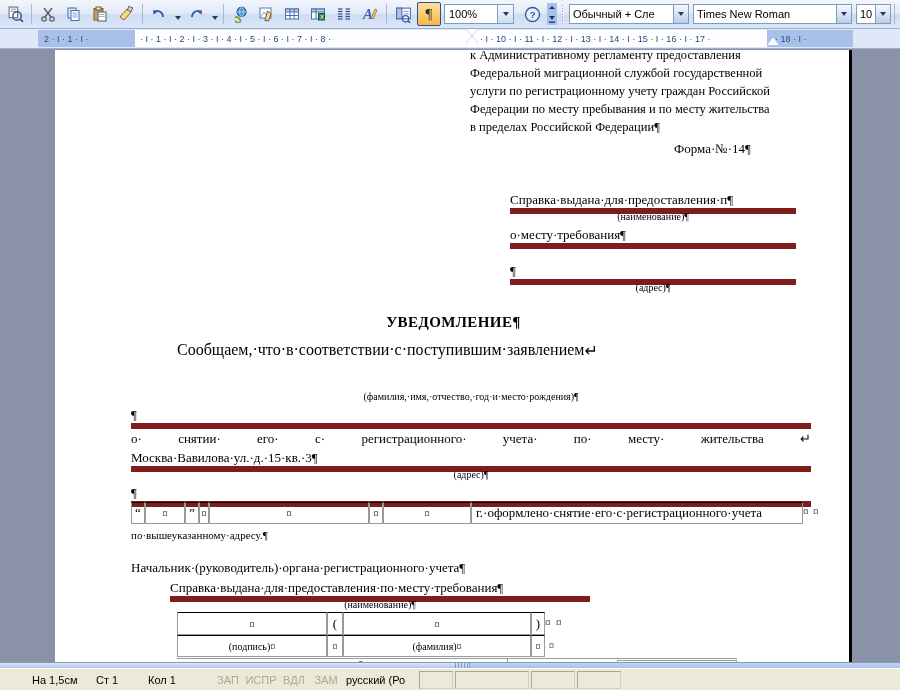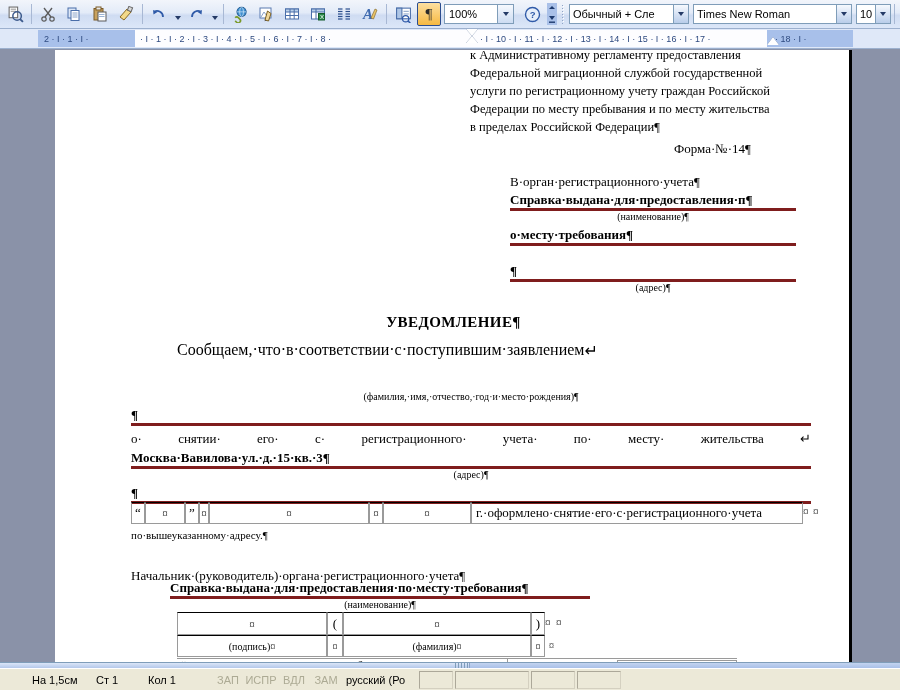--- a/index.html
+++ b/index.html
@@ -124,21 +124,21 @@
     position: absolute; top: 0; left: 55px; width: 797px; height: 612px;
     background: #ffffff;
     border-right: 3px solid #000;
   }
   .doc {
     position: relative; width: 797px; height: 612px;
     font-family: "Liberation Serif", serif;
     font-size: 13px; color: #000;
   }
   .ln { position: absolute; white-space: nowrap; }
-  .ul { border-bottom: 3px solid #7f1d1d; font-weight: bold; }
+  .ul { border-bottom: 6px solid #7f1d1d; }
 
   
   .tcell {
     position: absolute; border: 1px solid #9a9a9a;
     background: transparent;
   }
   .tcell-top { border-top: 1px solid #000; }
 
   
   .statusbar {
@@ -370,21 +370,20 @@
       <div class="doc">
 
         <div class="ln" style="left:415px;top:-2px;font-size:12.5px;text-align:center;">к Административному регламенту предоставления</div>
         <div class="ln" style="left:415px;top:16px;font-size:12.5px;">Федеральной миграционной службой государственной</div>
         <div class="ln" style="left:415px;top:34px;font-size:12.5px;">услуги по регистрационному учету граждан Российской</div>
         <div class="ln" style="left:415px;top:52px;font-size:12.5px;">Федерации по месту пребывания и по месту жительства</div>
         <div class="ln" style="left:415px;top:70px;font-size:12.5px;">в пределах Российской Федерации¶</div>
 
         <div class="ln" style="left:619px;top:91px;font-size:13px;">Форма·№·14¶</div>
 
-        <div class="ln" style="left:455px;top:124px;font-size:13px;">В·орган·регистрационного·учета¶</div>
         <div class="ln ul" style="left:455px;top:142px;width:286px;font-size:13px;">Справка·выдана·для·предоставления·п¶</div>
         <div class="ln" style="left:455px;top:161px;width:286px;text-align:center;font-size:10px;">(наименование)¶</div>
         <div class="ln ul" style="left:455px;top:177px;width:286px;font-size:13px;">о·месту·требования¶</div>
         <div class="ln ul" style="left:455px;top:213px;width:286px;font-size:13px;">¶</div>
         <div class="ln" style="left:455px;top:232px;width:286px;text-align:center;font-size:10px;">(адрес)¶</div>
 
         <div class="ln" style="left:0px;top:264px;width:797px;text-align:center;font-size:15px;font-weight:bold;letter-spacing:0.4px;">УВЕДОМЛЕНИЕ¶</div>
 
         <div style="position:absolute;left:76px;top:291px;width:680px;display:flex;font-size:16px;">
           <span style="margin-left:46px;">Сообщаем,·</span>
@@ -425,21 +424,21 @@
           <div class="tcell tcell-top" style="left:78px;top:0;width:160px;height:22px;display:flex;align-items:center;justify-content:center;font-size:11px;">¤</div>
           <div class="tcell tcell-top" style="left:238px;top:0;width:14px;height:22px;display:flex;align-items:center;justify-content:center;font-size:11px;">¤</div>
           <div class="tcell tcell-top" style="left:252px;top:0;width:88px;height:22px;display:flex;align-items:center;justify-content:center;font-size:11px;">¤</div>
           <div class="tcell tcell-top" style="left:340px;top:0;width:332px;height:22px;display:flex;align-items:center;padding-left:4px;font-size:13px;white-space:nowrap;">г.·оформлено·снятие·его·с·регистрационного·учета</div>
           <div style="position:absolute;left:672px;top:3px;font-size:11px;">¤</div>
           <div style="position:absolute;left:682px;top:3px;font-size:11px;">¤</div>
         </div>
 
         <div class="ln" style="left:76px;top:479px;font-size:11px;">по·вышеуказанному·адресу.¶</div>
 
-        <div class="ln" style="left:76px;top:510px;font-size:13px;margin-top:8px;">Начальник·(руководитель)·органа·регистрационного·учета¶</div>
+        <div class="ln" style="left:76px;top:510px;font-size:13px;">Начальник·(руководитель)·органа·регистрационного·учета¶</div>
         <div class="ln ul" style="left:115px;top:530px;width:420px;font-size:13px;">Справка·выдана·для·предоставления·по·месту·требования¶</div>
         <div class="ln" style="left:115px;top:549px;width:420px;text-align:center;font-size:10px;">(наименование)¶</div>
 
         <div style="position:absolute;left:122px;top:562px;width:500px;height:48px;">
           <div class="tcell tcell-top" style="left:0px;top:0;width:150px;height:23px;display:flex;align-items:center;justify-content:center;font-size:11px;">¤</div>
           <div class="tcell tcell-top" style="left:150px;top:0;width:16px;height:23px;display:flex;align-items:center;justify-content:center;font-size:13px;">(</div>
           <div class="tcell tcell-top" style="left:166px;top:0;width:188px;height:23px;display:flex;align-items:center;justify-content:center;font-size:11px;">¤</div>
           <div class="tcell tcell-top" style="left:354px;top:0;width:14px;height:23px;display:flex;align-items:center;justify-content:center;font-size:13px;">)</div>
           <div style="position:absolute;left:368px;top:4px;font-size:11px;">¤</div>
           <div style="position:absolute;left:379px;top:4px;font-size:11px;">¤</div>

